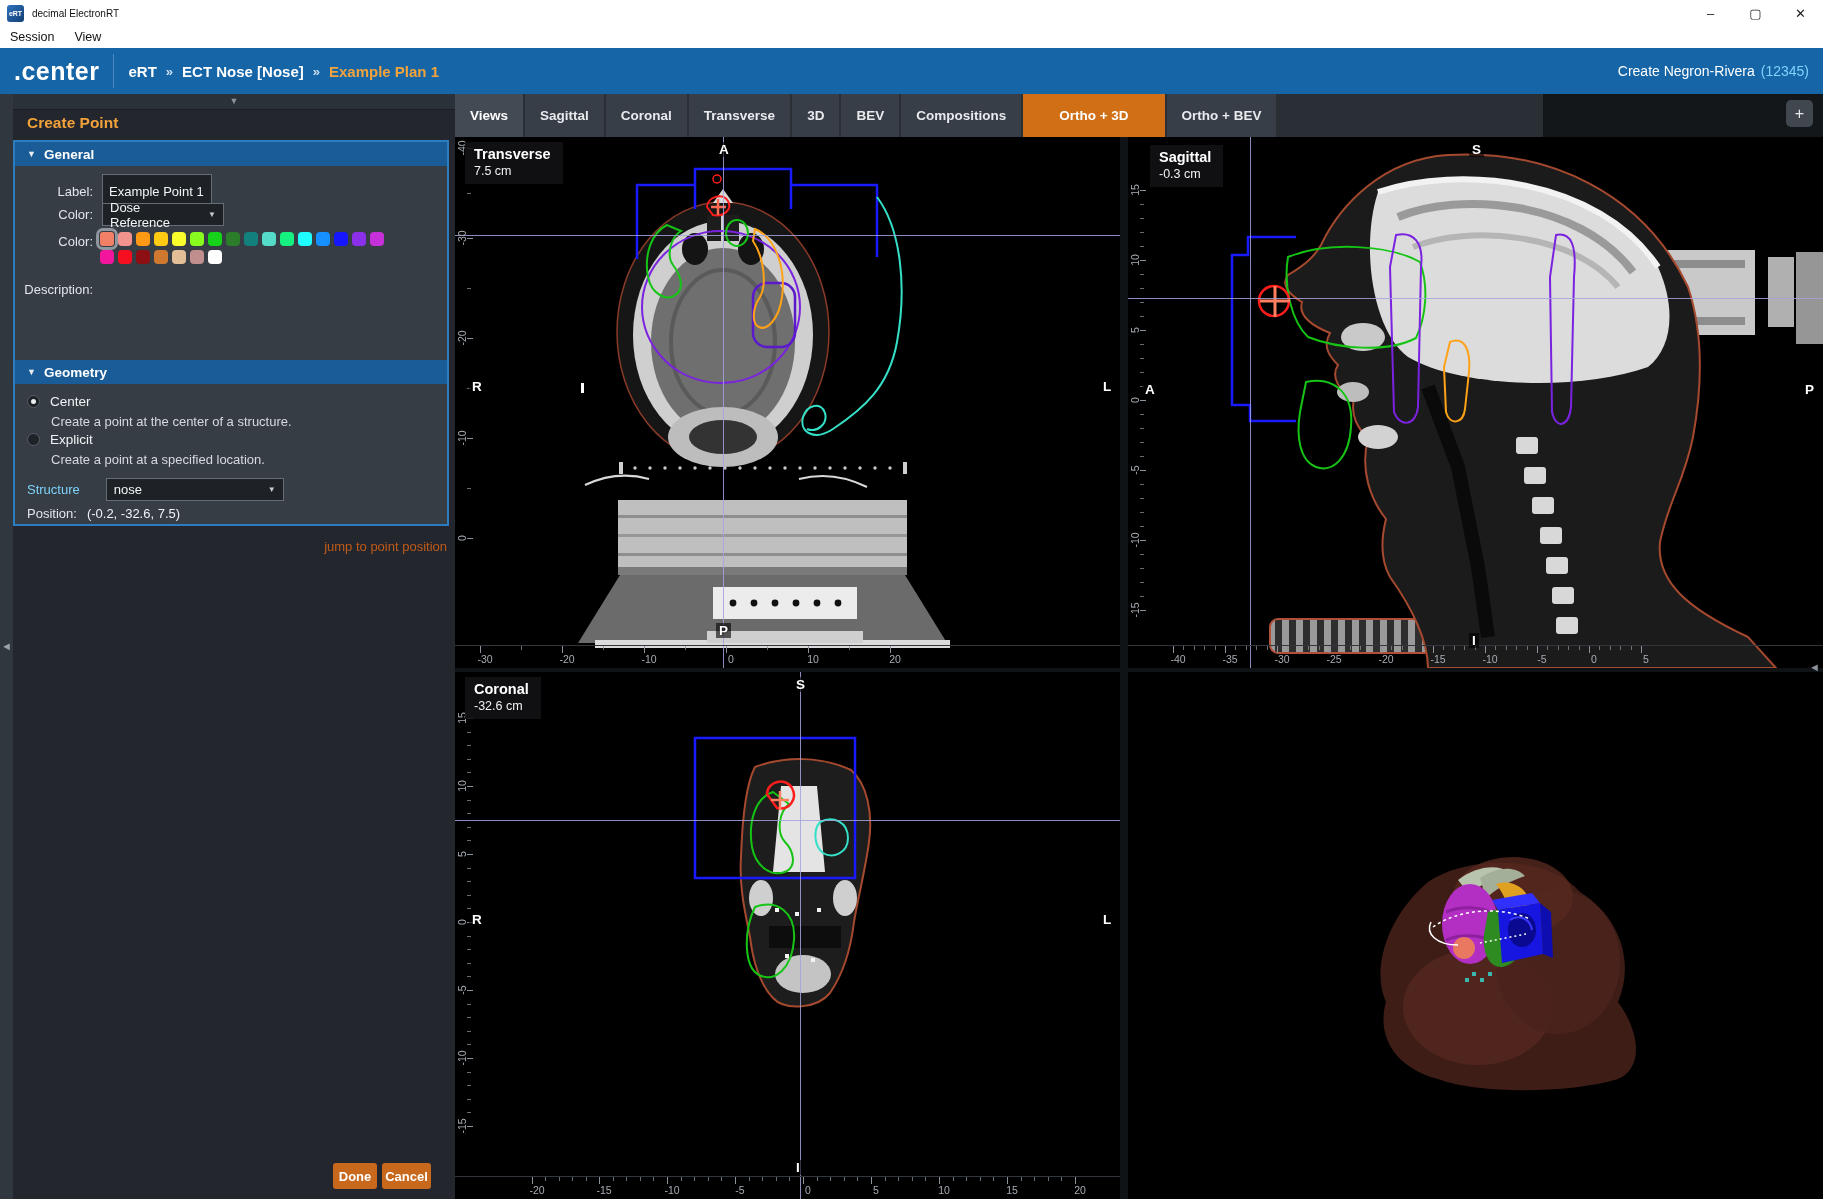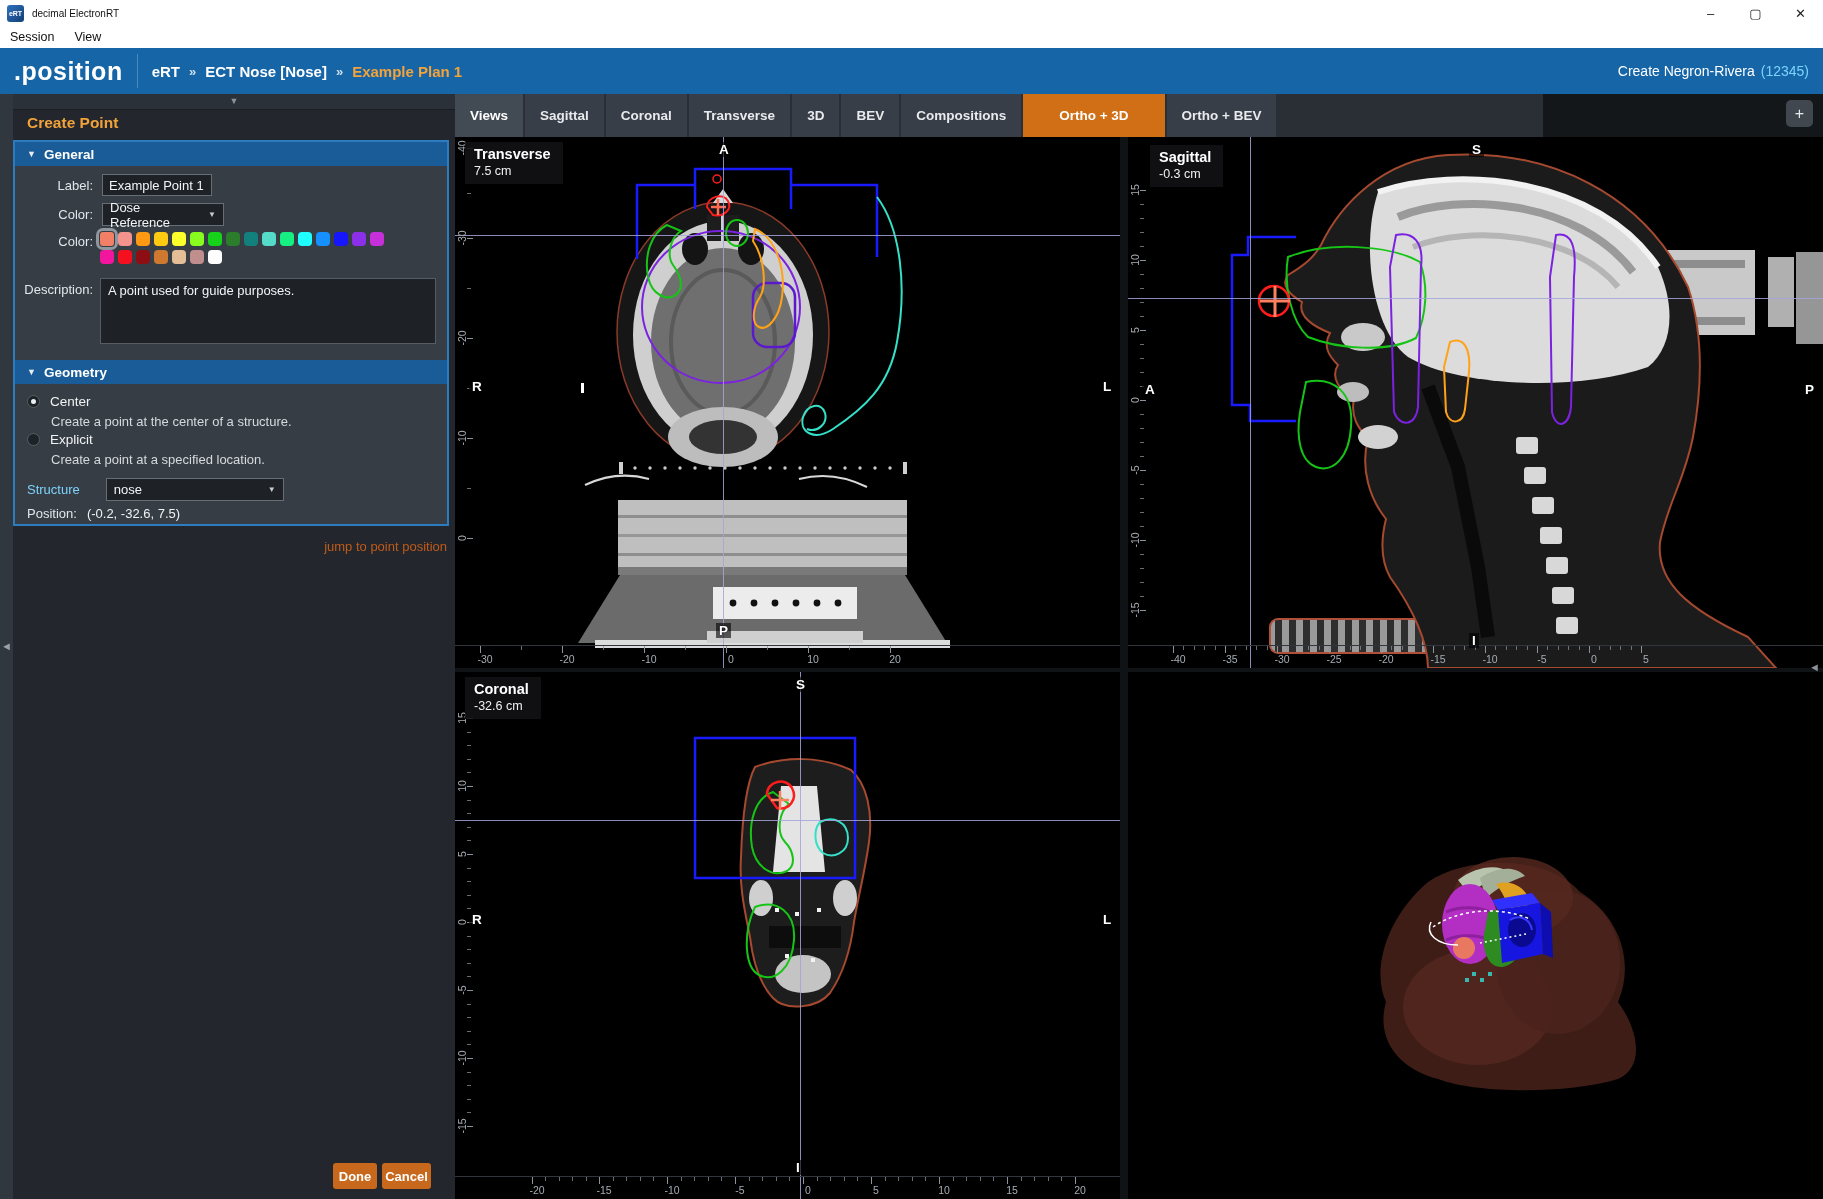--- a/index.html
+++ b/index.html
@@ -29,21 +29,21 @@
   .side-arrow{position:absolute;left:1px;top:546px;color:#9AA1A8;font-size:11px;}
   .collapse-bar{position:absolute;left:13px;top:0;width:442px;height:16px;background:#2B3138;border-bottom:1px solid #1B1F24;
     text-align:center;color:#8A9199;font-size:9px;line-height:15px;}
   .panel-title{position:absolute;left:27px;top:20px;color:#F2A23A;font-size:15.5px;font-weight:bold;}
   .formbox{position:absolute;left:13px;top:46px;width:436px;height:386px;border:2px solid #2B7DC0;background:#363D45;}
   .sect-hdr{height:24px;background:#1A5C97;color:#fff;font-weight:bold;font-size:13.5px;display:flex;align-items:center;}
   .sect-hdr .tri{font-size:9px;margin:0 8px 0 12px;color:#E8EDF2;}
   .geom-hdr{position:absolute;left:0;top:218px;width:100%;}
   .row{position:absolute;display:flex;align-items:center;}
   .cap{width:78px;text-align:right;color:#E2E6EA;font-size:13px;margin-right:9px;flex:none;}
-  .tinput{background:#1E2226;border:1px solid #666E75;color:#F2F4F6;font-size:13px;height:22px;padding:4px 6px;
+  .tinput{background:#1E2226;border:1px solid #666E75;color:#F2F4F6;font-size:13px;height:22px;padding:16px 6px;
     font-family:"Liberation Sans",sans-serif;display:flex;align-items:center;}
   .dropdown{background:#1E2226;border:1px solid #666E75;color:#F2F4F6;font-size:13px;height:23px;padding:0 7px;
     display:flex;align-items:center;justify-content:space-between;}
   .dd-arrow{font-size:8px;color:#C6CCD2;margin-left:14px;}
   .swatchrows{position:absolute;left:85px;top:90px;width:330px;}
   .swrow{display:flex;margin-bottom:4px;}
   .sw{width:14px;height:14px;border-radius:4px;margin-right:4px;flex:none;}
   .sw.sel{outline:3px solid #8F969D;outline-offset:1px;border-radius:3px;}
   .descarea{position:absolute;left:85px;top:136px;width:336px;height:66px;background:#1E2226;border:1px solid #555C63;
     color:#F2F4F6;font-size:13px;padding:4px 7px;}
@@ -97,21 +97,21 @@
     <div class="wbtn">✕</div>
   </div>
 </div>
 
 <div class="menubar">
   <span class="menuitem">Session</span>
   <span class="menuitem">View</span>
 </div>
 
 <div class="appheader">
-  <span class="logo">.position</span>
+  <span class="logo">.center</span>
   <span class="hdr-div"></span>
   <span class="crumb">eRT</span>
   <span class="crumb-sep">»</span>
   <span class="crumb">ECT Nose [Nose]</span>
   <span class="crumb-sep">»</span>
   <span class="crumb-active">Example Plan 1</span>
   <div class="userbox">
     <span class="username">Create Negron-Rivera</span>
     <span class="userid">(12345)</span>
   </div>
@@ -168,21 +168,20 @@
           <div class="sw" style="background: rgb(141, 15, 20);"></div>
           <div class="sw" style="background: rgb(206, 120, 48);"></div>
           <div class="sw" style="background: rgb(227, 190, 150);"></div>
           <div class="sw" style="background: rgb(192, 142, 140);"></div>
           <div class="sw" style="background: rgb(255, 255, 255);"></div>
         </div>
     </div>
     <div class="row" style="left:0;top:140px;align-items:flex-start;">
       <span class="cap">Description:</span>
     </div>
-    <div class="descarea">A point used for guide purposes.</div>
 
     <div class="sect-hdr geom-hdr">
       <span class="tri">▼</span>
       <span>Geometry</span>
     </div>
     <div class="row" style="left:12px;top:252px;">
       <span class="radio on"></span>
       <span class="radiolabel">Center</span>
     </div>
     <div class="radiodesc" style="top:272px;">Create a point at the center of a structure.</div>

